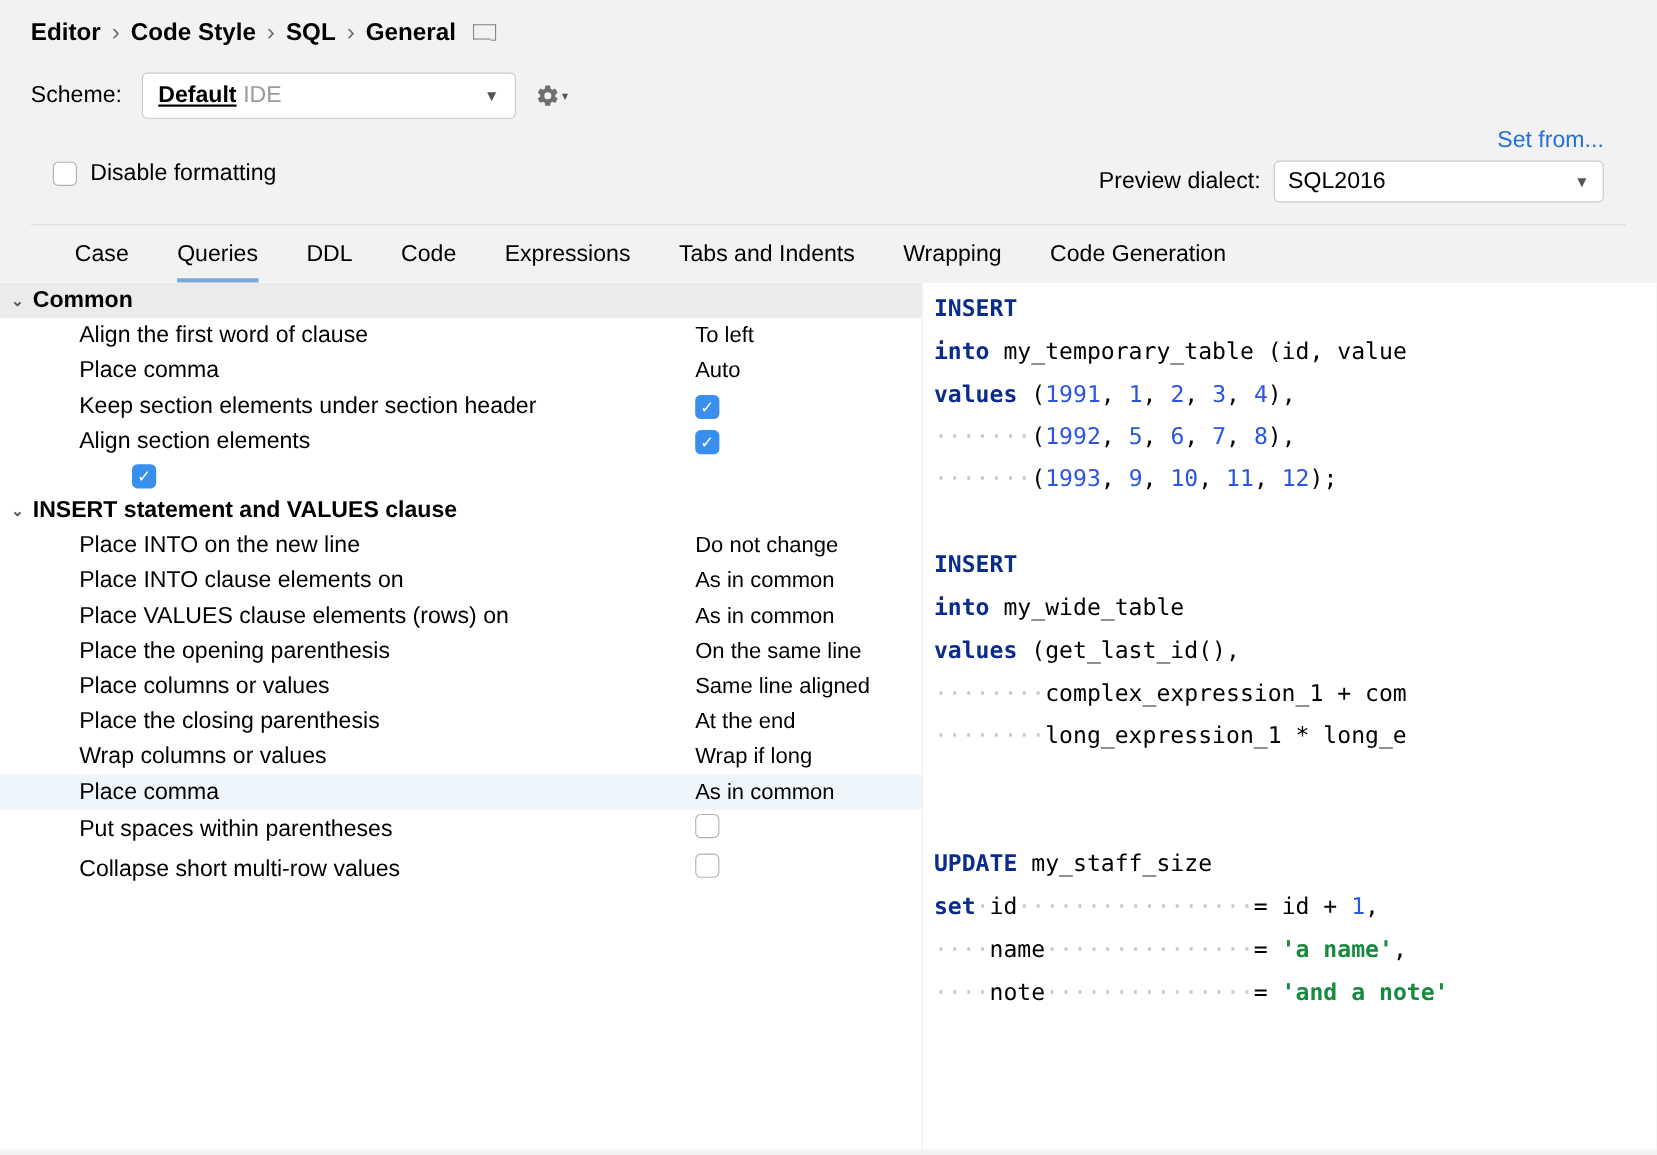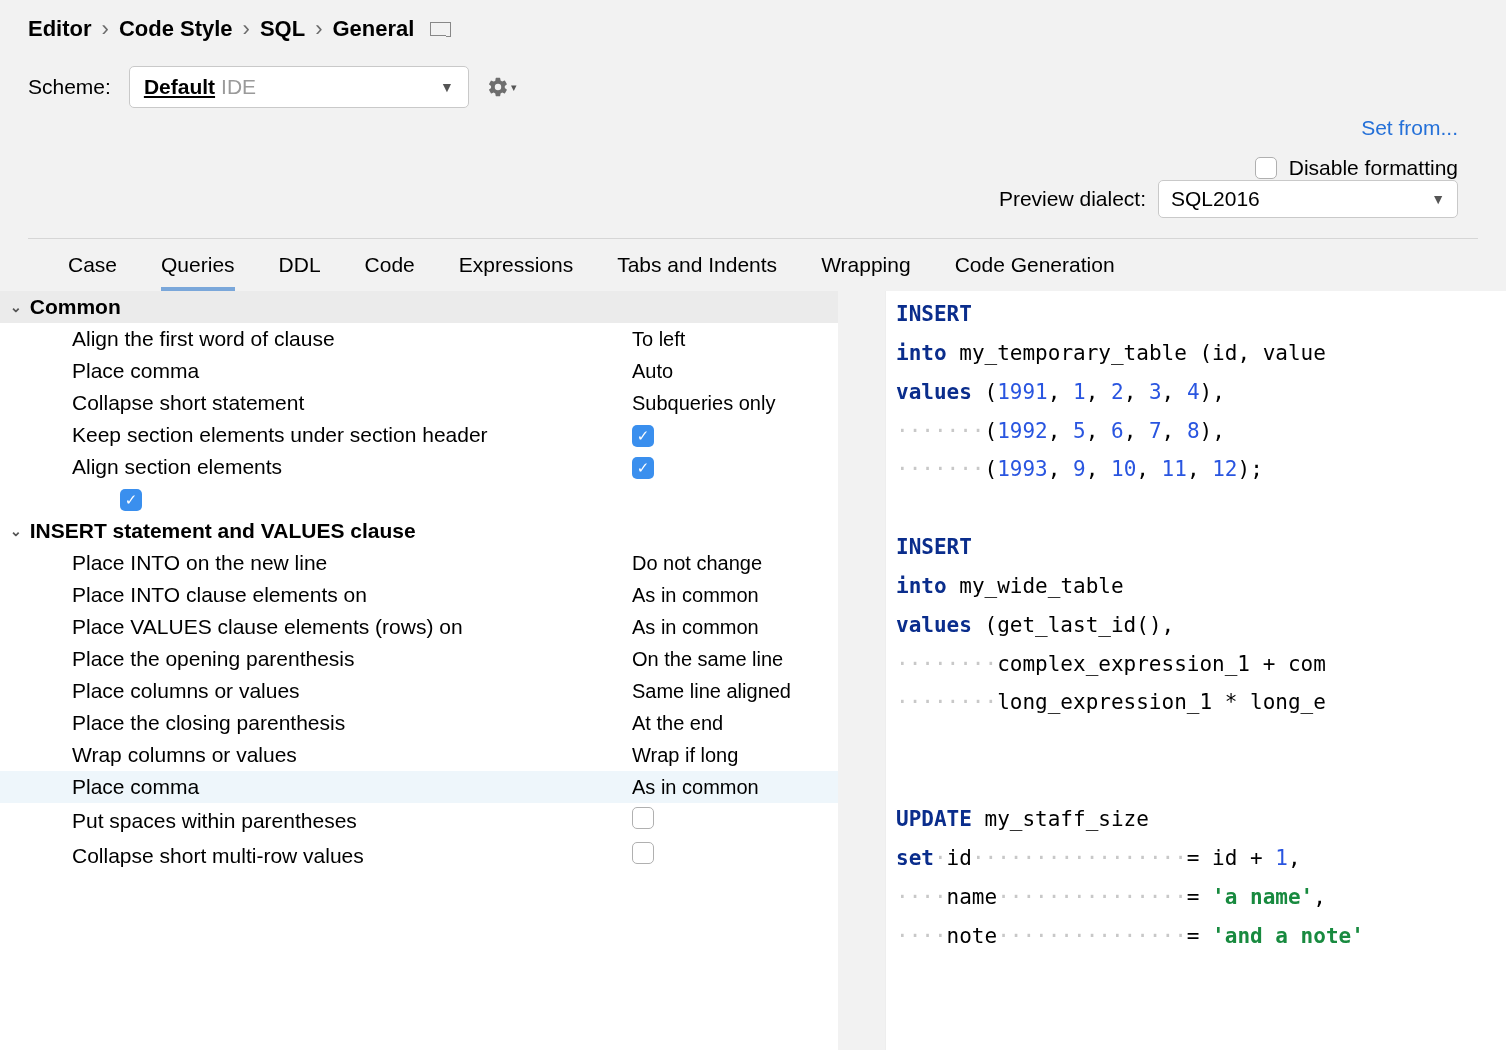--- a/index.html
+++ b/index.html
@@ -66,26 +66,25 @@
 .gear-btn { color:#6e6e6e; cursor:pointer; display:flex; align-items:center; }
 .caret-sm { font-size:11px; color:#555; margin-left:2px; }
 .setfrom-row {
   display:flex; justify-content:flex-end;
   padding-right: 20px;
   margin-top: 8px;
 }
 .setfrom { color:#2470d8; font-size:21px; cursor:pointer; }
 .toolbar-row {
   display:flex;
-  align-items:flex-end;
+  align-items:flex-start;
   justify-content:space-between;
   padding: 0 20px 20px 20px;
   border-bottom: 1px solid #d6d6d6;
-  margin-top: 16px;
-  flex-direction: column;
+  margin-top: 6px;
 }
 .disable-fmt { display:flex; align-items:center; gap:12px; font-size:21px; }
 .checkbox-empty {
   width:22px; height:22px;
   border:1.5px solid #b0b0b0;
   border-radius:5px;
   background:#fff;
   display:inline-block;
   cursor:pointer;
 }
@@ -145,21 +144,20 @@
 .preview-panel {
   flex:1;
   background:#fff;
   font-family: "Menlo","Consolas",monospace;
   font-size:21px;
   line-height: 1.85;
   padding: 4px 0 0 10px;
   white-space: pre;
   overflow:hidden;
   border-left:1px solid #eee;
-  margin-left:47px;
 }
 .kw { color:#0a2d8c; font-weight:700; }
 .num { color:#2955e0; }
 .str { color:#188a3f; font-weight:700; }
 .ws { color:#c8c8c8; }
 </style>
 </head>
 <body>
 
 <div class="header">
@@ -223,24 +221,20 @@
       </div>
       <div class="setting-row">
         <div class="setting-label">Align the first word of clause</div>
         <div class="setting-value">To left</div>
       </div>
       <div class="setting-row">
         <div class="setting-label">Place comma</div>
         <div class="setting-value">Auto</div>
       </div>
       <div class="setting-row">
-        <div class="setting-label">Collapse short statement</div>
-        <div class="setting-value">Subqueries only</div>
-      </div>
-      <div class="setting-row">
         <div class="setting-label">Keep section elements under section header</div>
         <div class="setting-value"><span class="checkbox-checked">✓</span></div>
       </div>
       <div class="setting-row">
         <div class="setting-label">Align section elements</div>
         <div class="setting-value"><span class="checkbox-checked">✓</span></div>
       </div>
       <div class="setting-row">
         <div class="setting-value"><span class="checkbox-checked">✓</span></div>
       </div>

